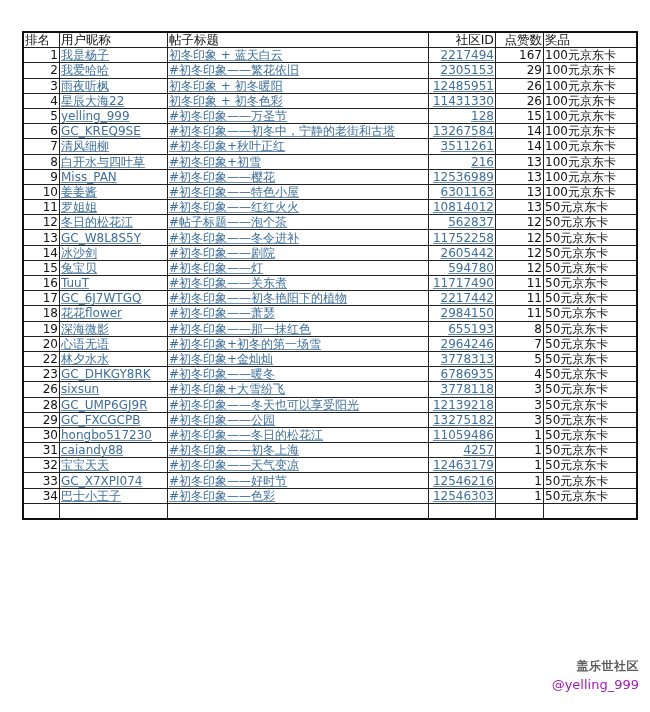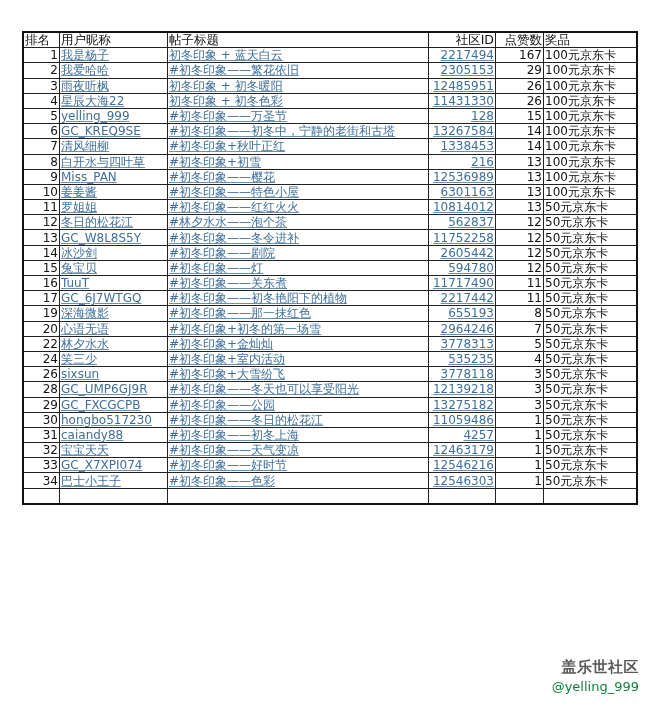--- a/index.html
+++ b/index.html
@@ -55,29 +55,29 @@
     }
     .blank-row td { height: 14.2px; }
     .watermark {
       position: absolute;
       right: 11px;
       top: 658px;
       text-align: right;
       color: #555;
     }
     .watermark .brand {
-      font-size: 15px;
+      font-size: 12px;
       font-weight: bold;
       letter-spacing: 0.5px;
       color: #5a5a5a;
       font-family: Liberation Serif, serif;
     }
     .watermark .handle {
       font-size: 13px;
-      color: #15803d;
+      color: #a21caf;
       margin-top: 2px;
       margin-left: 24px;
     }
   </style>
 </head>
 <body>
 
 <div class="page">
   <table class="sheet">
     <thead>
@@ -137,21 +137,21 @@
         <td class="c-name"><a class="cell-link">GC_KREQ9SE</a></td>
         <td class="c-title"><a class="cell-link">#初冬印象——初冬中，宁静的老街和古塔</a></td>
         <td class="c-id"><a class="cell-link">13267584</a></td>
         <td class="c-likes">14</td>
         <td class="c-prize">100元京东卡</td>
       </tr>
         <tr class="" style="">
         <td class="c-rank">7</td>
         <td class="c-name"><a class="cell-link">清风细柳</a></td>
         <td class="c-title"><a class="cell-link">#初冬印象+秋叶正红</a></td>
-        <td class="c-id"><a class="cell-link">1338453</a></td>
+        <td class="c-id"><a class="cell-link">3511261</a></td>
         <td class="c-likes">14</td>
         <td class="c-prize">100元京东卡</td>
       </tr>
         <tr class="" style="">
         <td class="c-rank">8</td>
         <td class="c-name"><a class="cell-link">白开水与四叶草</a></td>
         <td class="c-title"><a class="cell-link">#初冬印象+初雪</a></td>
         <td class="c-id"><a class="cell-link">216</a></td>
         <td class="c-likes">13</td>
         <td class="c-prize">100元京东卡</td>
@@ -176,21 +176,21 @@
         <td class="c-rank">11</td>
         <td class="c-name"><a class="cell-link">罗姐姐</a></td>
         <td class="c-title"><a class="cell-link">#初冬印象——红红火火</a></td>
         <td class="c-id"><a class="cell-link">10814012</a></td>
         <td class="c-likes">13</td>
         <td class="c-prize">50元京东卡</td>
       </tr>
         <tr class="" style="">
         <td class="c-rank">12</td>
         <td class="c-name"><a class="cell-link">冬日的松花江</a></td>
-        <td class="c-title"><a class="cell-link">#林夕水水——泡个茶</a></td>
+        <td class="c-title"><a class="cell-link">#帖子标题——泡个茶</a></td>
         <td class="c-id"><a class="cell-link">562837</a></td>
         <td class="c-likes">12</td>
         <td class="c-prize">50元京东卡</td>
       </tr>
         <tr class="" style="">
         <td class="c-rank">13</td>
         <td class="c-name"><a class="cell-link">GC_W8L8S5Y</a></td>
         <td class="c-title"><a class="cell-link">#初冬印象——冬令进补</a></td>
         <td class="c-id"><a class="cell-link">11752258</a></td>
         <td class="c-likes">12</td>
@@ -222,20 +222,28 @@
       </tr>
         <tr class="" style="">
         <td class="c-rank">17</td>
         <td class="c-name"><a class="cell-link">GC_6J7WTGQ</a></td>
         <td class="c-title"><a class="cell-link">#初冬印象——初冬艳阳下的植物</a></td>
         <td class="c-id"><a class="cell-link">2217442</a></td>
         <td class="c-likes">11</td>
         <td class="c-prize">50元京东卡</td>
       </tr>
         <tr class="" style="">
+        <td class="c-rank">18</td>
+        <td class="c-name"><a class="cell-link">花花flower</a></td>
+        <td class="c-title"><a class="cell-link">#初冬印象——萧瑟</a></td>
+        <td class="c-id"><a class="cell-link">2984150</a></td>
+        <td class="c-likes">11</td>
+        <td class="c-prize">50元京东卡</td>
+      </tr>
+        <tr class="" style="">
         <td class="c-rank">19</td>
         <td class="c-name"><a class="cell-link">深海微影</a></td>
         <td class="c-title"><a class="cell-link">#初冬印象——那一抹红色</a></td>
         <td class="c-id"><a class="cell-link">655193</a></td>
         <td class="c-likes">8</td>
         <td class="c-prize">50元京东卡</td>
       </tr>
         <tr class="" style="">
         <td class="c-rank">20</td>
         <td class="c-name"><a class="cell-link">心语无语</a></td>
@@ -246,24 +254,24 @@
       </tr>
         <tr class="" style="">
         <td class="c-rank">22</td>
         <td class="c-name"><a class="cell-link">林夕水水</a></td>
         <td class="c-title"><a class="cell-link">#初冬印象+金灿灿</a></td>
         <td class="c-id"><a class="cell-link">3778313</a></td>
         <td class="c-likes">5</td>
         <td class="c-prize">50元京东卡</td>
       </tr>
         <tr class="" style="">
-        <td class="c-rank">24</td>
-        <td class="c-name"><a class="cell-link">笑三少</a></td>
-        <td class="c-title"><a class="cell-link">#初冬印象+室内活动</a></td>
-        <td class="c-id"><a class="cell-link">535235</a></td>
+        <td class="c-rank">23</td>
+        <td class="c-name"><a class="cell-link">GC_DHKGY8RK</a></td>
+        <td class="c-title"><a class="cell-link">#初冬印象——暖冬</a></td>
+        <td class="c-id"><a class="cell-link">6786935</a></td>
         <td class="c-likes">4</td>
         <td class="c-prize">50元京东卡</td>
       </tr>
         <tr class="" style="">
         <td class="c-rank">26</td>
         <td class="c-name"><a class="cell-link">sixsun</a></td>
         <td class="c-title"><a class="cell-link">#初冬印象+大雪纷飞</a></td>
         <td class="c-id"><a class="cell-link">3778118</a></td>
         <td class="c-likes">3</td>
         <td class="c-prize">50元京东卡</td>

